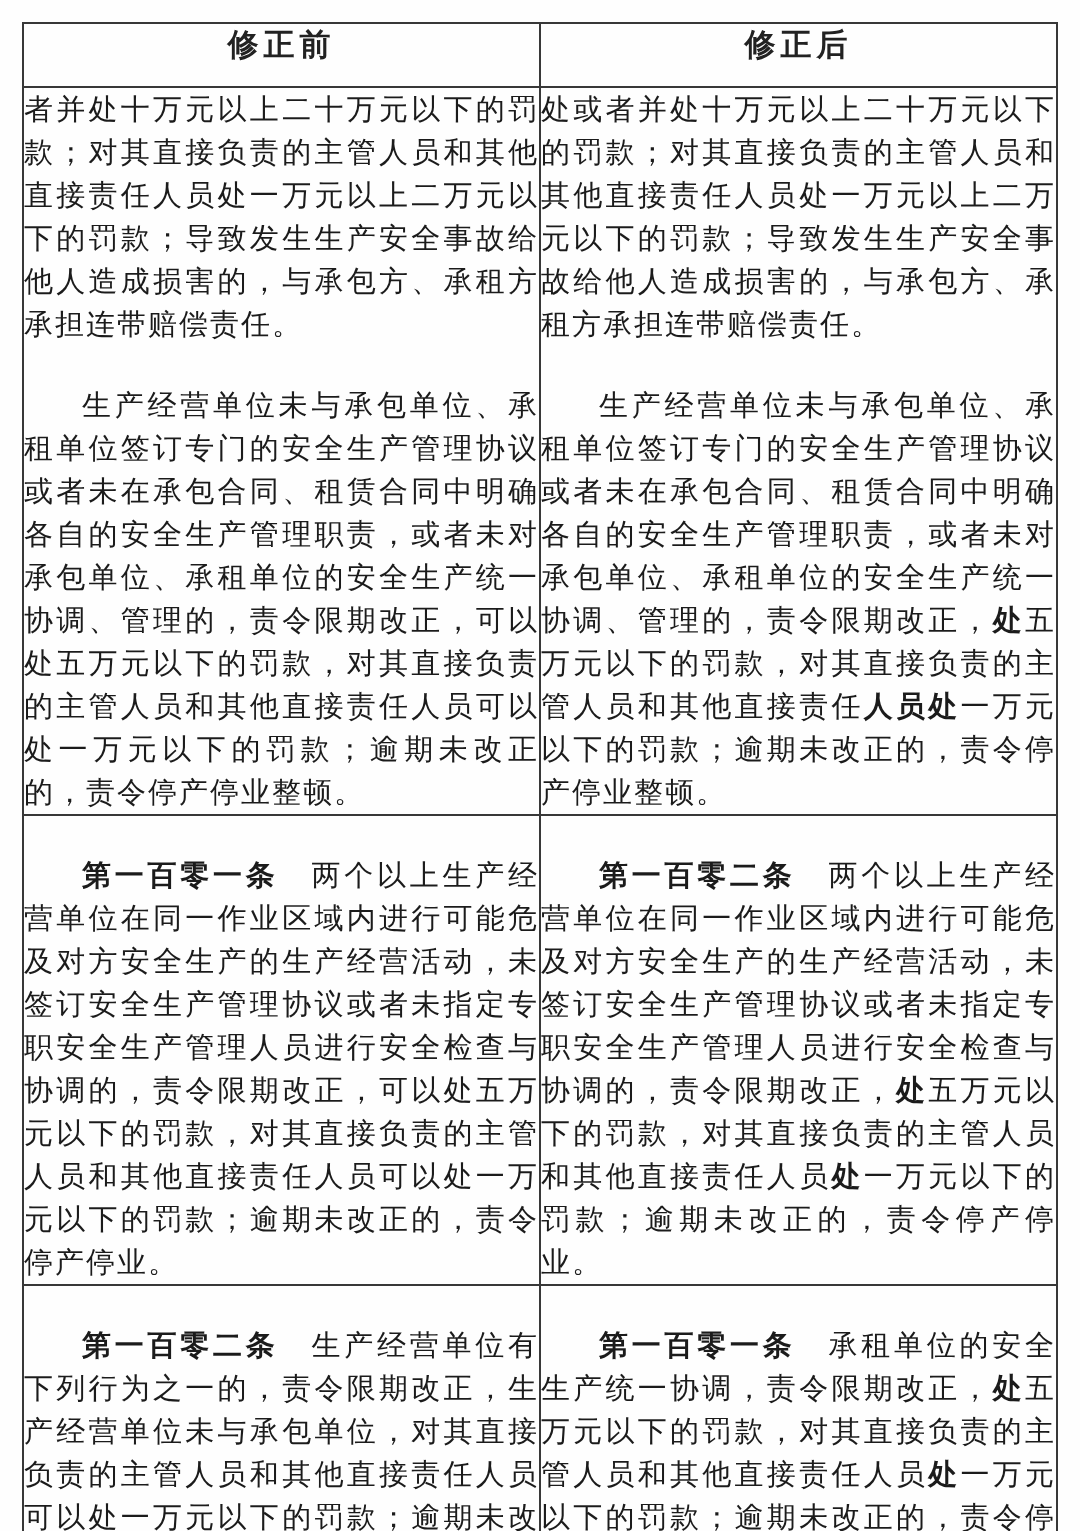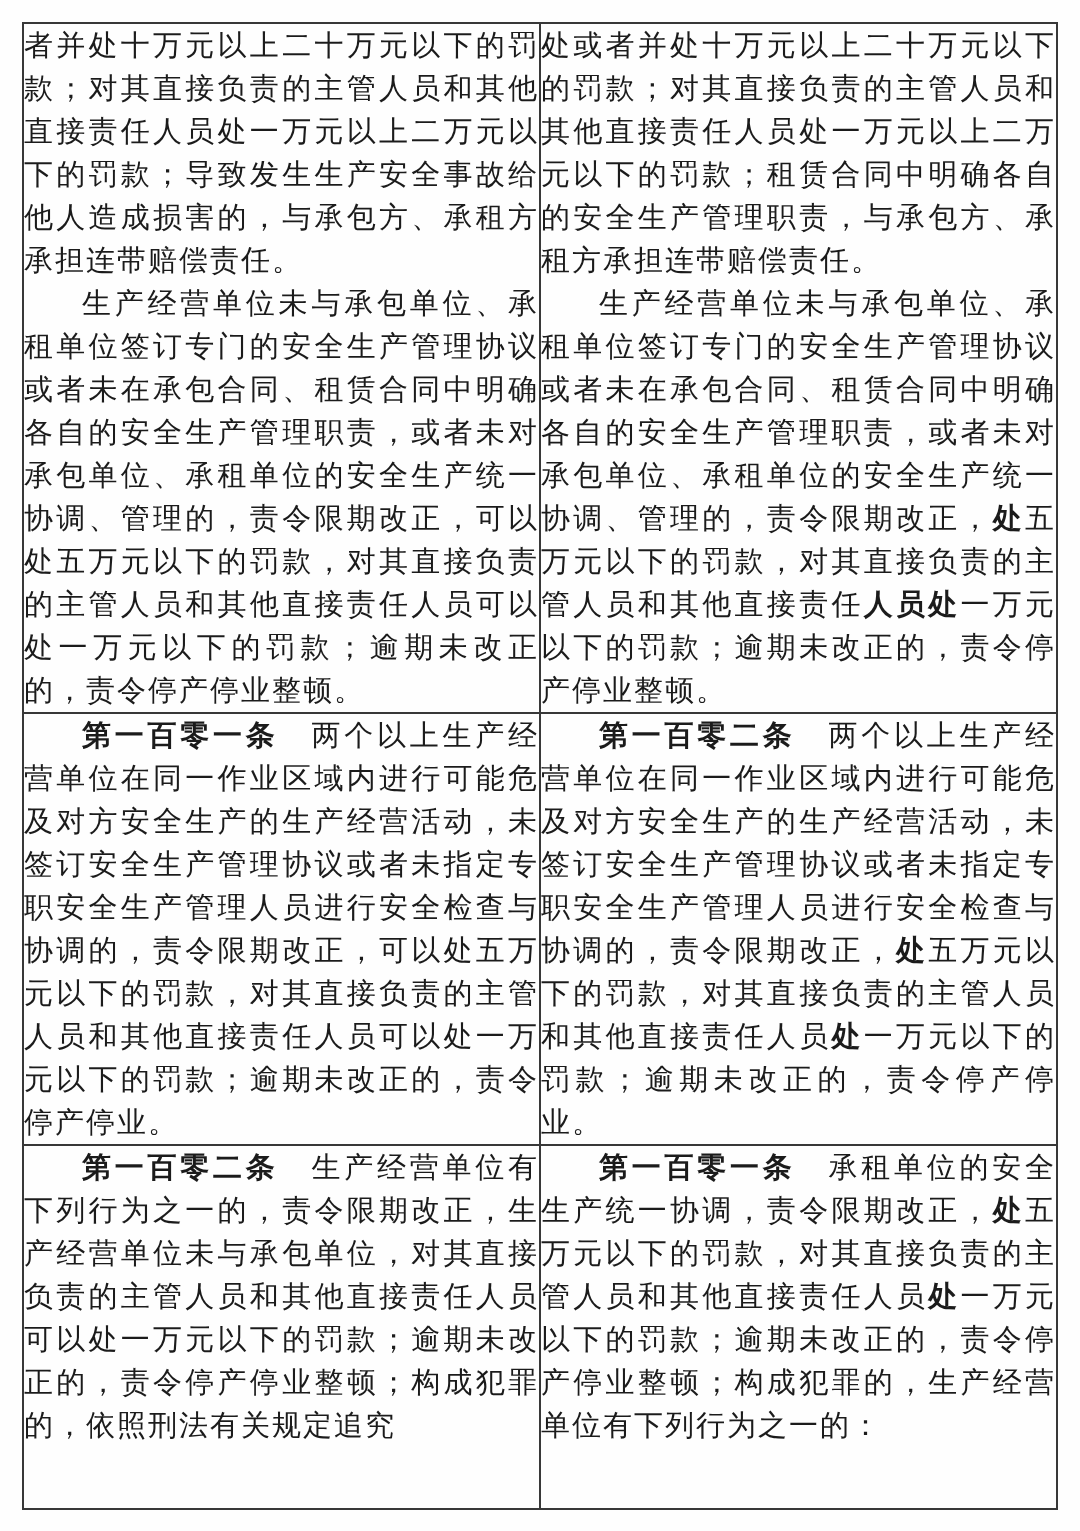--- a/index.html
+++ b/index.html
@@ -49,43 +49,47 @@
     font-size: 29px;
     line-height: 43px;
     letter-spacing: 2px;
   }
   td.cell p {
     margin: 0;
     text-align: justify;
     text-justify: inter-character;
     text-align-last: left;
   }
-  td.cell p.indent { text-indent: 2em; }
+  td.cell p.indent { text-indent: 2em; margin-top: 38px; }
   .em {
     font-weight: bold;
     font-family: "Liberation Sans", "DejaVu Sans", sans-serif;
   }
 </style>
 </head>
 <body>
 
 <div class="page">
   <table class="cmp">
     <colgroup>
       <col style="width:50%">
       <col style="width:50%">
     </colgroup>
     <tbody>
+        <tr>
+      <th class="hdr">修正前</th>
+      <th class="hdr">修正后</th>
+    </tr>
     <tr class="r1">
       <td class="cell">
             <p><span>者并处十万元以上二十万元以下的罚款；对其直接负责的主管人员和其他直接责任人员处一万元以上二万元以下的罚款；导致发生生产安全事故给他人造成损害的，与承包方、承租方承担连带赔偿责任。</span></p>
             <p class="indent"><span>生产经营单位未与承包单位、承租单位签订专门的安全生产管理协议或者未在承包合同、租赁合同中明确各自的安全生产管理职责，或者未对承包单位、承租单位的安全生产统一协调、管理的，责令限期改正，可以处五万元以下的罚款，对其直接负责的主管人员和其他直接责任人员可以处一万元以下的罚款；逾期未改正的，责令停产停业整顿。</span></p>
           </td>
       <td class="cell">
-            <p><span>处或者并处十万元以上二十万元以下的罚款；对其直接负责的主管人员和其他直接责任人员处一万元以上二万元以下的罚款；租赁合同中明确各自的安全生产管理职责，与承包方、承租方承担连带赔偿责任。</span></p>
+            <p><span>处或者并处十万元以上二十万元以下的罚款；对其直接负责的主管人员和其他直接责任人员处一万元以上二万元以下的罚款；导致发生生产安全事故给他人造成损害的，与承包方、承租方承担连带赔偿责任。</span></p>
             <p class="indent"><span>生产经营单位未与承包单位、承租单位签订专门的安全生产管理协议或者未在承包合同、租赁合同中明确各自的安全生产管理职责，或者未对承包单位、承租单位的安全生产统一协调、管理的，责令限期改正，</span><span class="em">处</span><span>五万元以下的罚款，对其直接负责的主管人员和其他直接责任</span><span class="em">人员处</span><span>一万元以下的罚款；逾期未改正的，责令停产停业整顿。</span></p>
           </td>
     </tr>
     <tr class="r2">
       <td class="cell">
             <p class="indent"><span class="em">第一百零一条</span><span>　两个以上生产经营单位在同一作业区域内进行可能危及对方安全生产的生产经营活动，未签订安全生产管理协议或者未指定专职安全生产管理人员进行安全检查与协调的，责令限期改正，可以处五万元以下的罚款，对其直接负责的主管人员和其他直接责任人员可以处一万元以下的罚款；逾期未改正的，责令停产停业。</span></p>
           </td>
       <td class="cell">
             <p class="indent"><span class="em">第一百零二条</span><span>　两个以上生产经营单位在同一作业区域内进行可能危及对方安全生产的生产经营活动，未签订安全生产管理协议或者未指定专职安全生产管理人员进行安全检查与协调的，责令限期改正，</span><span class="em">处</span><span>五万元以下的罚款，对其直接负责的主管人员和其他直接责任人员</span><span class="em">处</span><span>一万元以下的罚款；逾期未改正的，责令停产停业。</span></p>
           </td>

